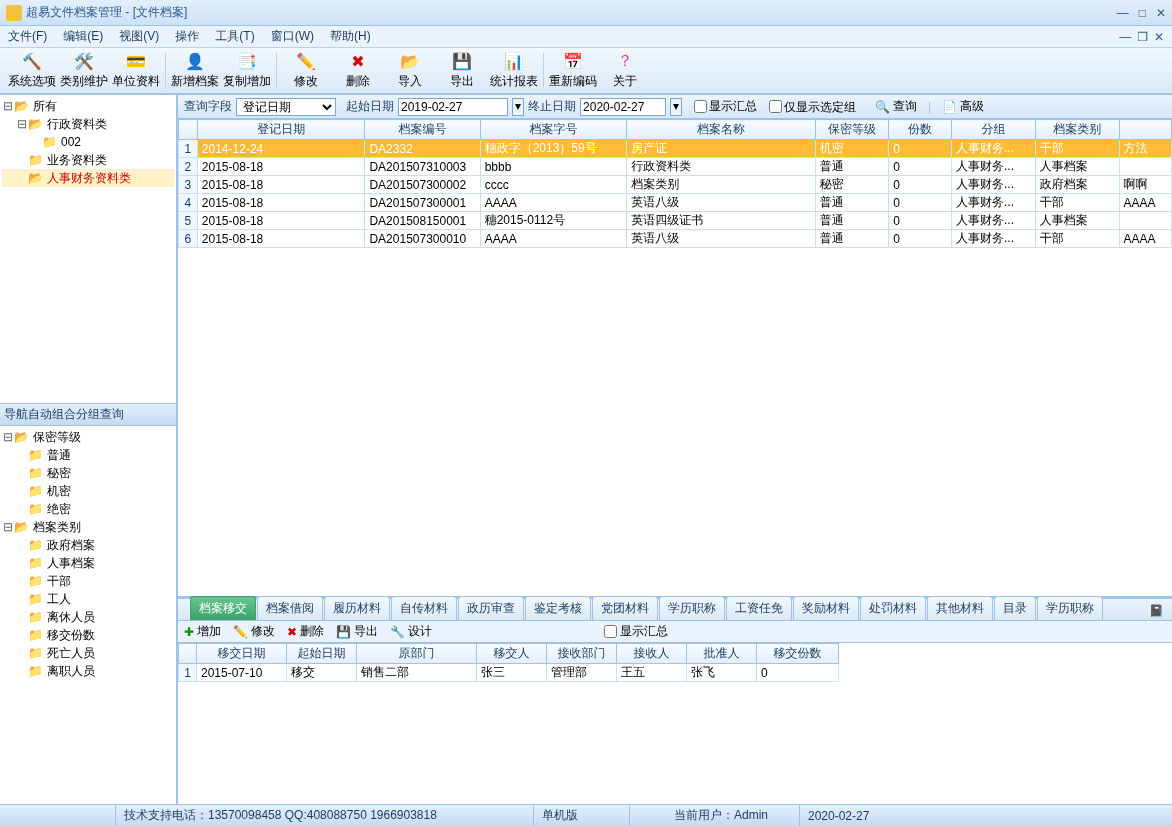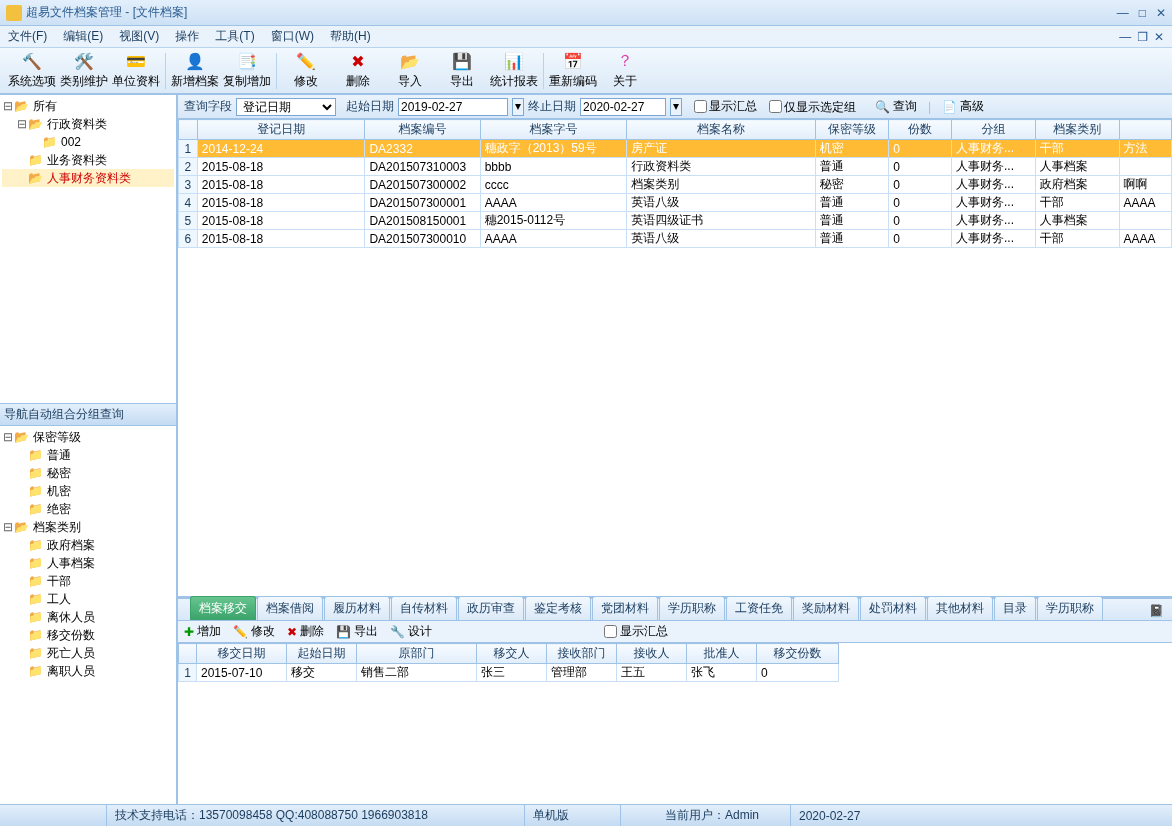--- a/index.html
+++ b/index.html
@@ -435,17 +435,17 @@
               </tr>
             </tbody>
         </table>
       </div>
     </div>
   </div>
 </div>
 
 <div class="statusbar">
   <div class="cell" style="width:106px;border-left:none;"></div>
-  <div class="cell" style="flex:0 0 418px;">技术支持电话：13570098458 QQ:408088750 1966903818</div>
+  <div class="cell" style="flex:0 0 418px;margin-left:9px;">技术支持电话：13570098458 QQ:408088750 1966903818</div>
   <div class="cell" style="width:96px;">单机版</div>
   <div class="cell" style="width:170px;padding-left:44px;">当前用户：Admin</div>
   <div class="cell" style="width:100px;">2020-02-27</div>
 </div>
 
 </body></html>

